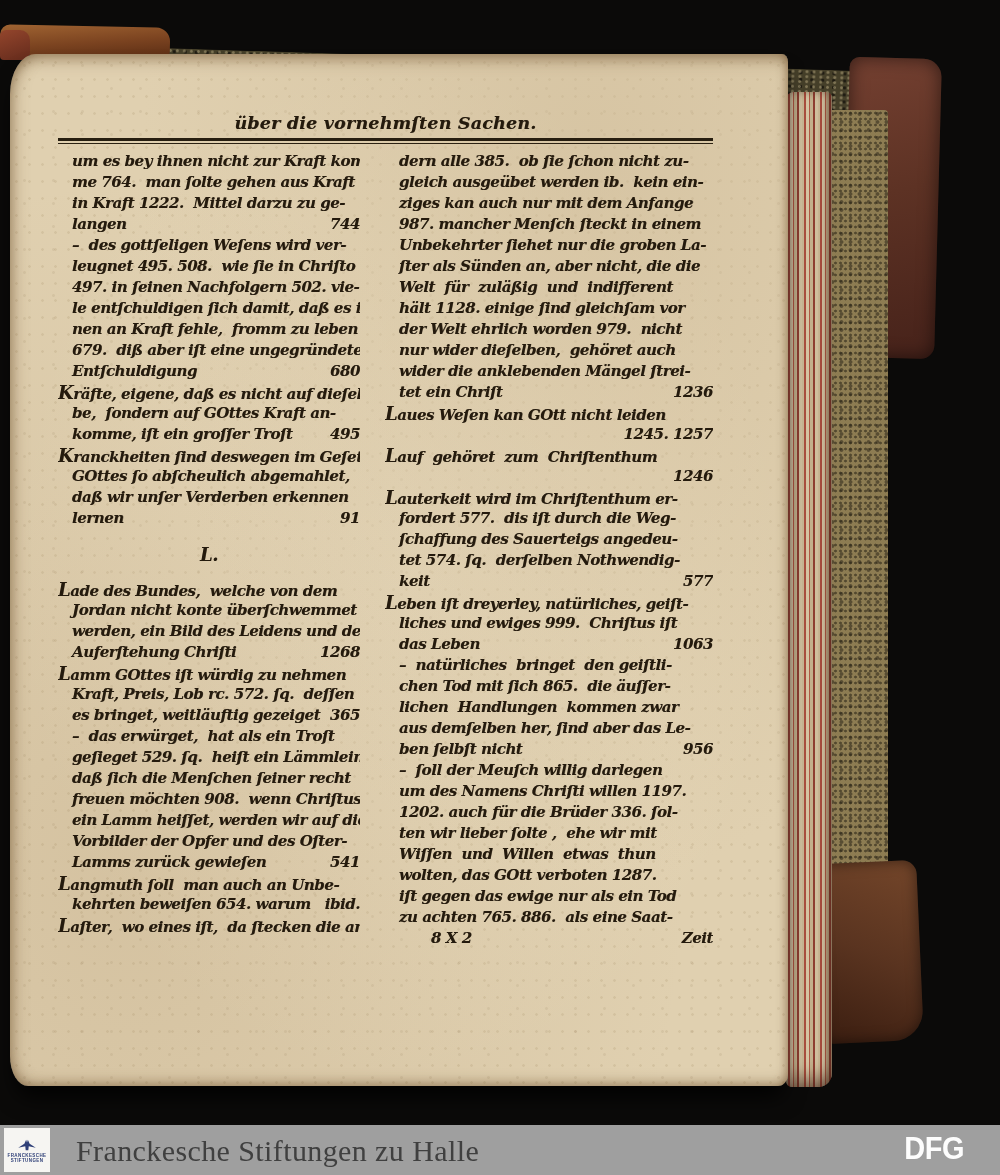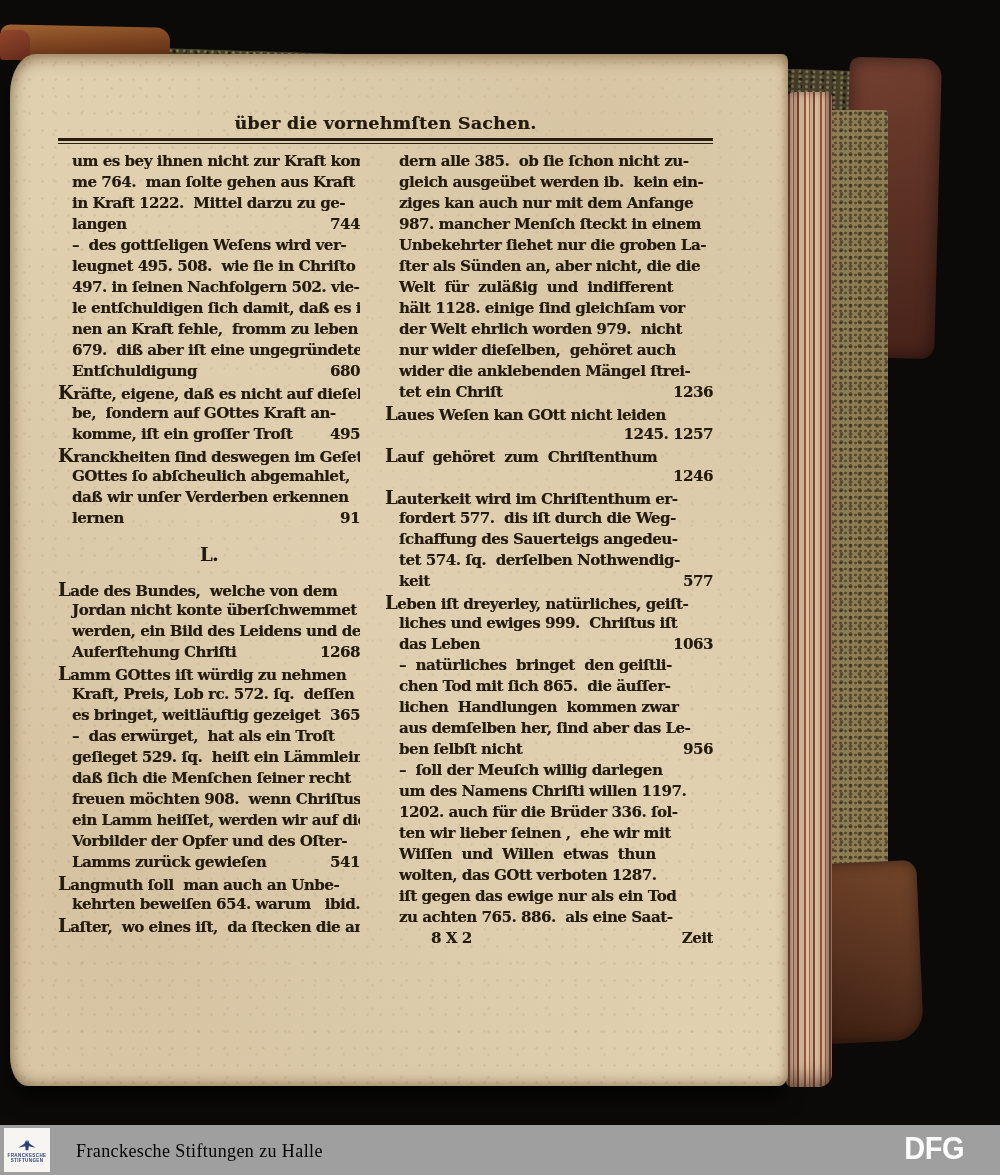--- a/index.html
+++ b/index.html
@@ -88,20 +88,21 @@
       inset 10px 0 16px -8px rgba(110,80,45,.55),
       inset -8px 0 10px -6px rgba(120,85,50,.5),
       inset 0 -10px 14px -8px rgba(110,80,45,.5),
       inset 0 14px 16px -10px rgba(110,80,45,.6),
       0 16px 22px -6px rgba(0,0,0,.9);
     z-index:2;
   }
   .content{
     position:absolute;left:48px;top:58px;width:655px;
     color:#241a0d;
+    font-style:italic;
   }
   .page-header{
     text-align:center;
     font-size:17.5px;font-weight:bold;line-height:22px;
     letter-spacing:.2px;
     margin-bottom:4px;
     text-shadow:.3px .3px .3px rgba(36,26,13,.55);
   }
   .rule{height:5px;margin-bottom:8px;}
   .rule .r1{border-top:3px solid #271e10;}
@@ -136,21 +137,21 @@
   }
   .logo-box svg{width:22px;height:14px;margin-bottom:1px;}
   .logo-text{
     font-family:"Liberation Sans", sans-serif;
     font-size:4.5px;line-height:5px;letter-spacing:.4px;
     color:#2e3f77;font-weight:bold;text-align:center;
   }
   .institution{
     position:absolute;left:76px;top:0;height:50px;line-height:52px;
     font-family:"Liberation Serif", serif;
-    font-size:18px;color:#000000;letter-spacing:.4px;
+    font-size:30px;color:#404040;letter-spacing:.4px;
   }
   .dfg{
     position:absolute;right:36px;top:8px;
     font-family:"Liberation Sans", sans-serif;
     font-size:29px;font-weight:900;color:#fdfdfd;
     letter-spacing:-.5px;
     transform:scaleY(1.05);
   }
 </style>
 </head>
@@ -389,21 +390,21 @@
           <div class="ln i1">
             <span class="t">–  ſoll der Meuſch willig darlegen</span>
           </div>
           <div class="ln i1">
             <span class="t">um des Namens Chriſti willen 1197.</span>
           </div>
           <div class="ln i1">
             <span class="t">1202. auch für die Brüder 336. ſol-</span>
           </div>
           <div class="ln i1">
-            <span class="t">ten wir lieber ſeinen ,  ehe wir mit</span>
+            <span class="t">ten wir lieber ſolte ,  ehe wir mit</span>
           </div>
           <div class="ln i1">
             <span class="t">Wiſſen  und  Willen  etwas  thun</span>
           </div>
           <div class="ln i1">
             <span class="t">wolten, das GOtt verboten 1287.</span>
           </div>
           <div class="ln i1">
             <span class="t">iſt gegen das ewige nur als ein Tod</span>
           </div>

